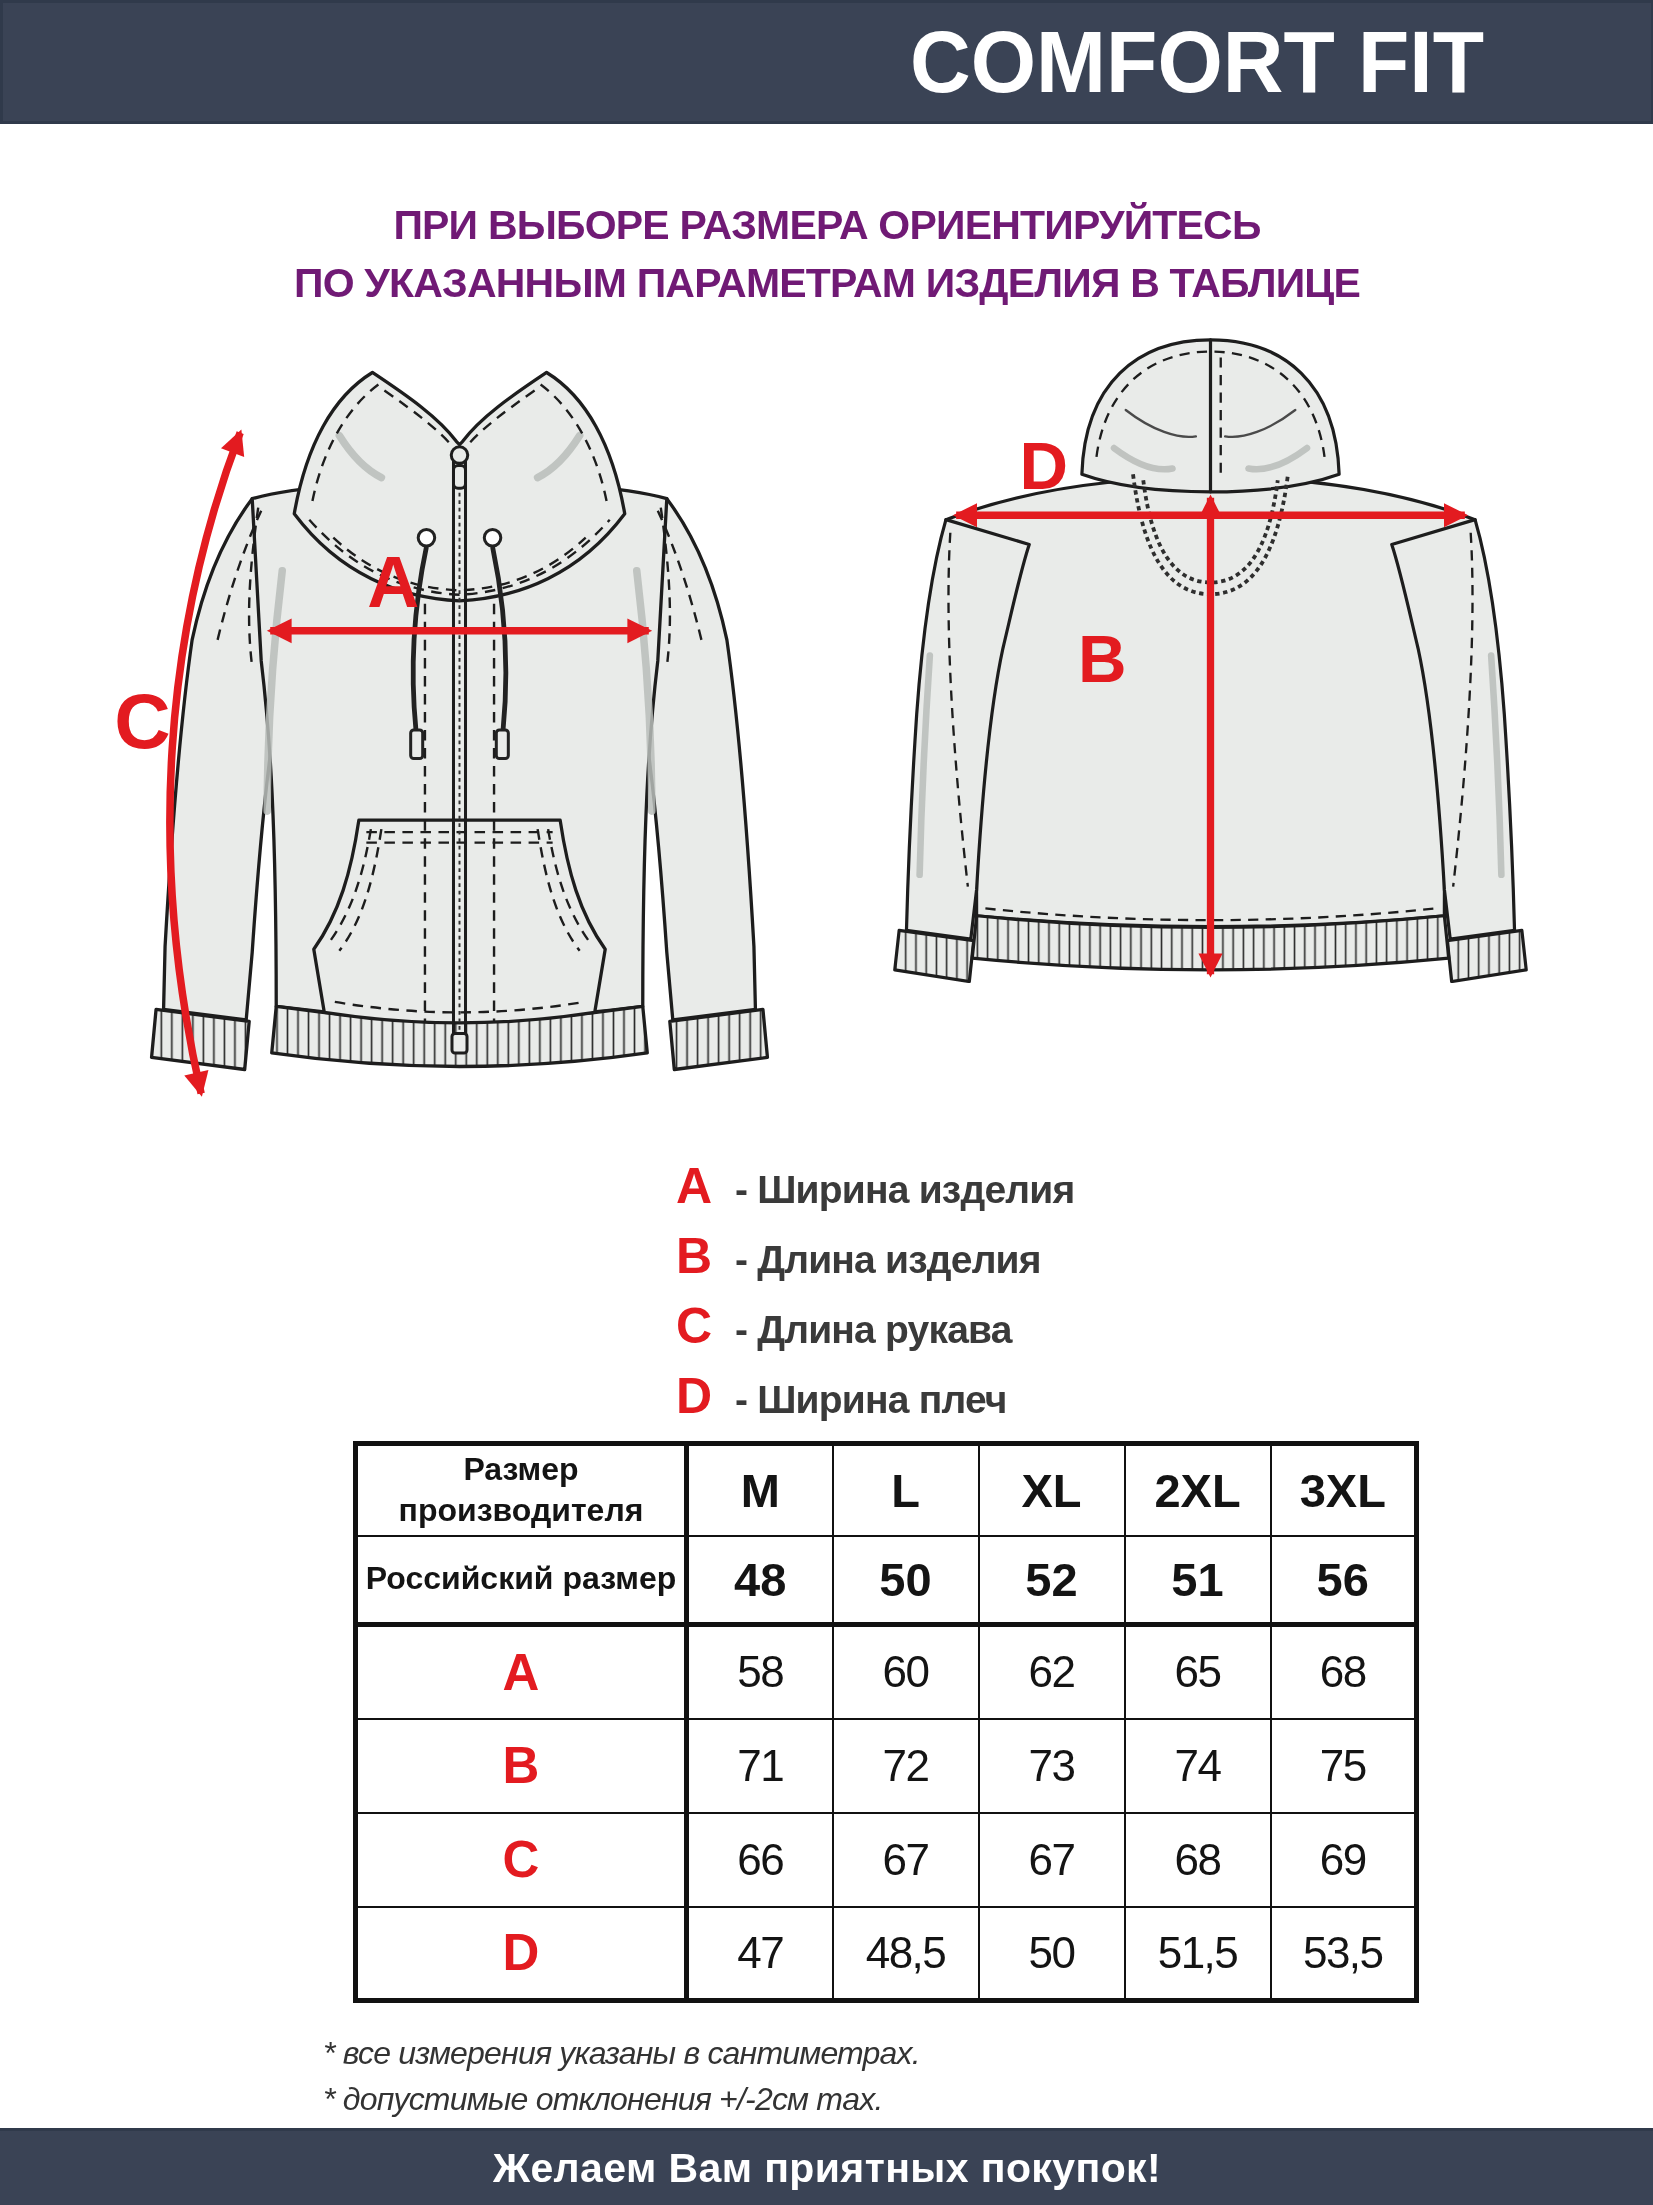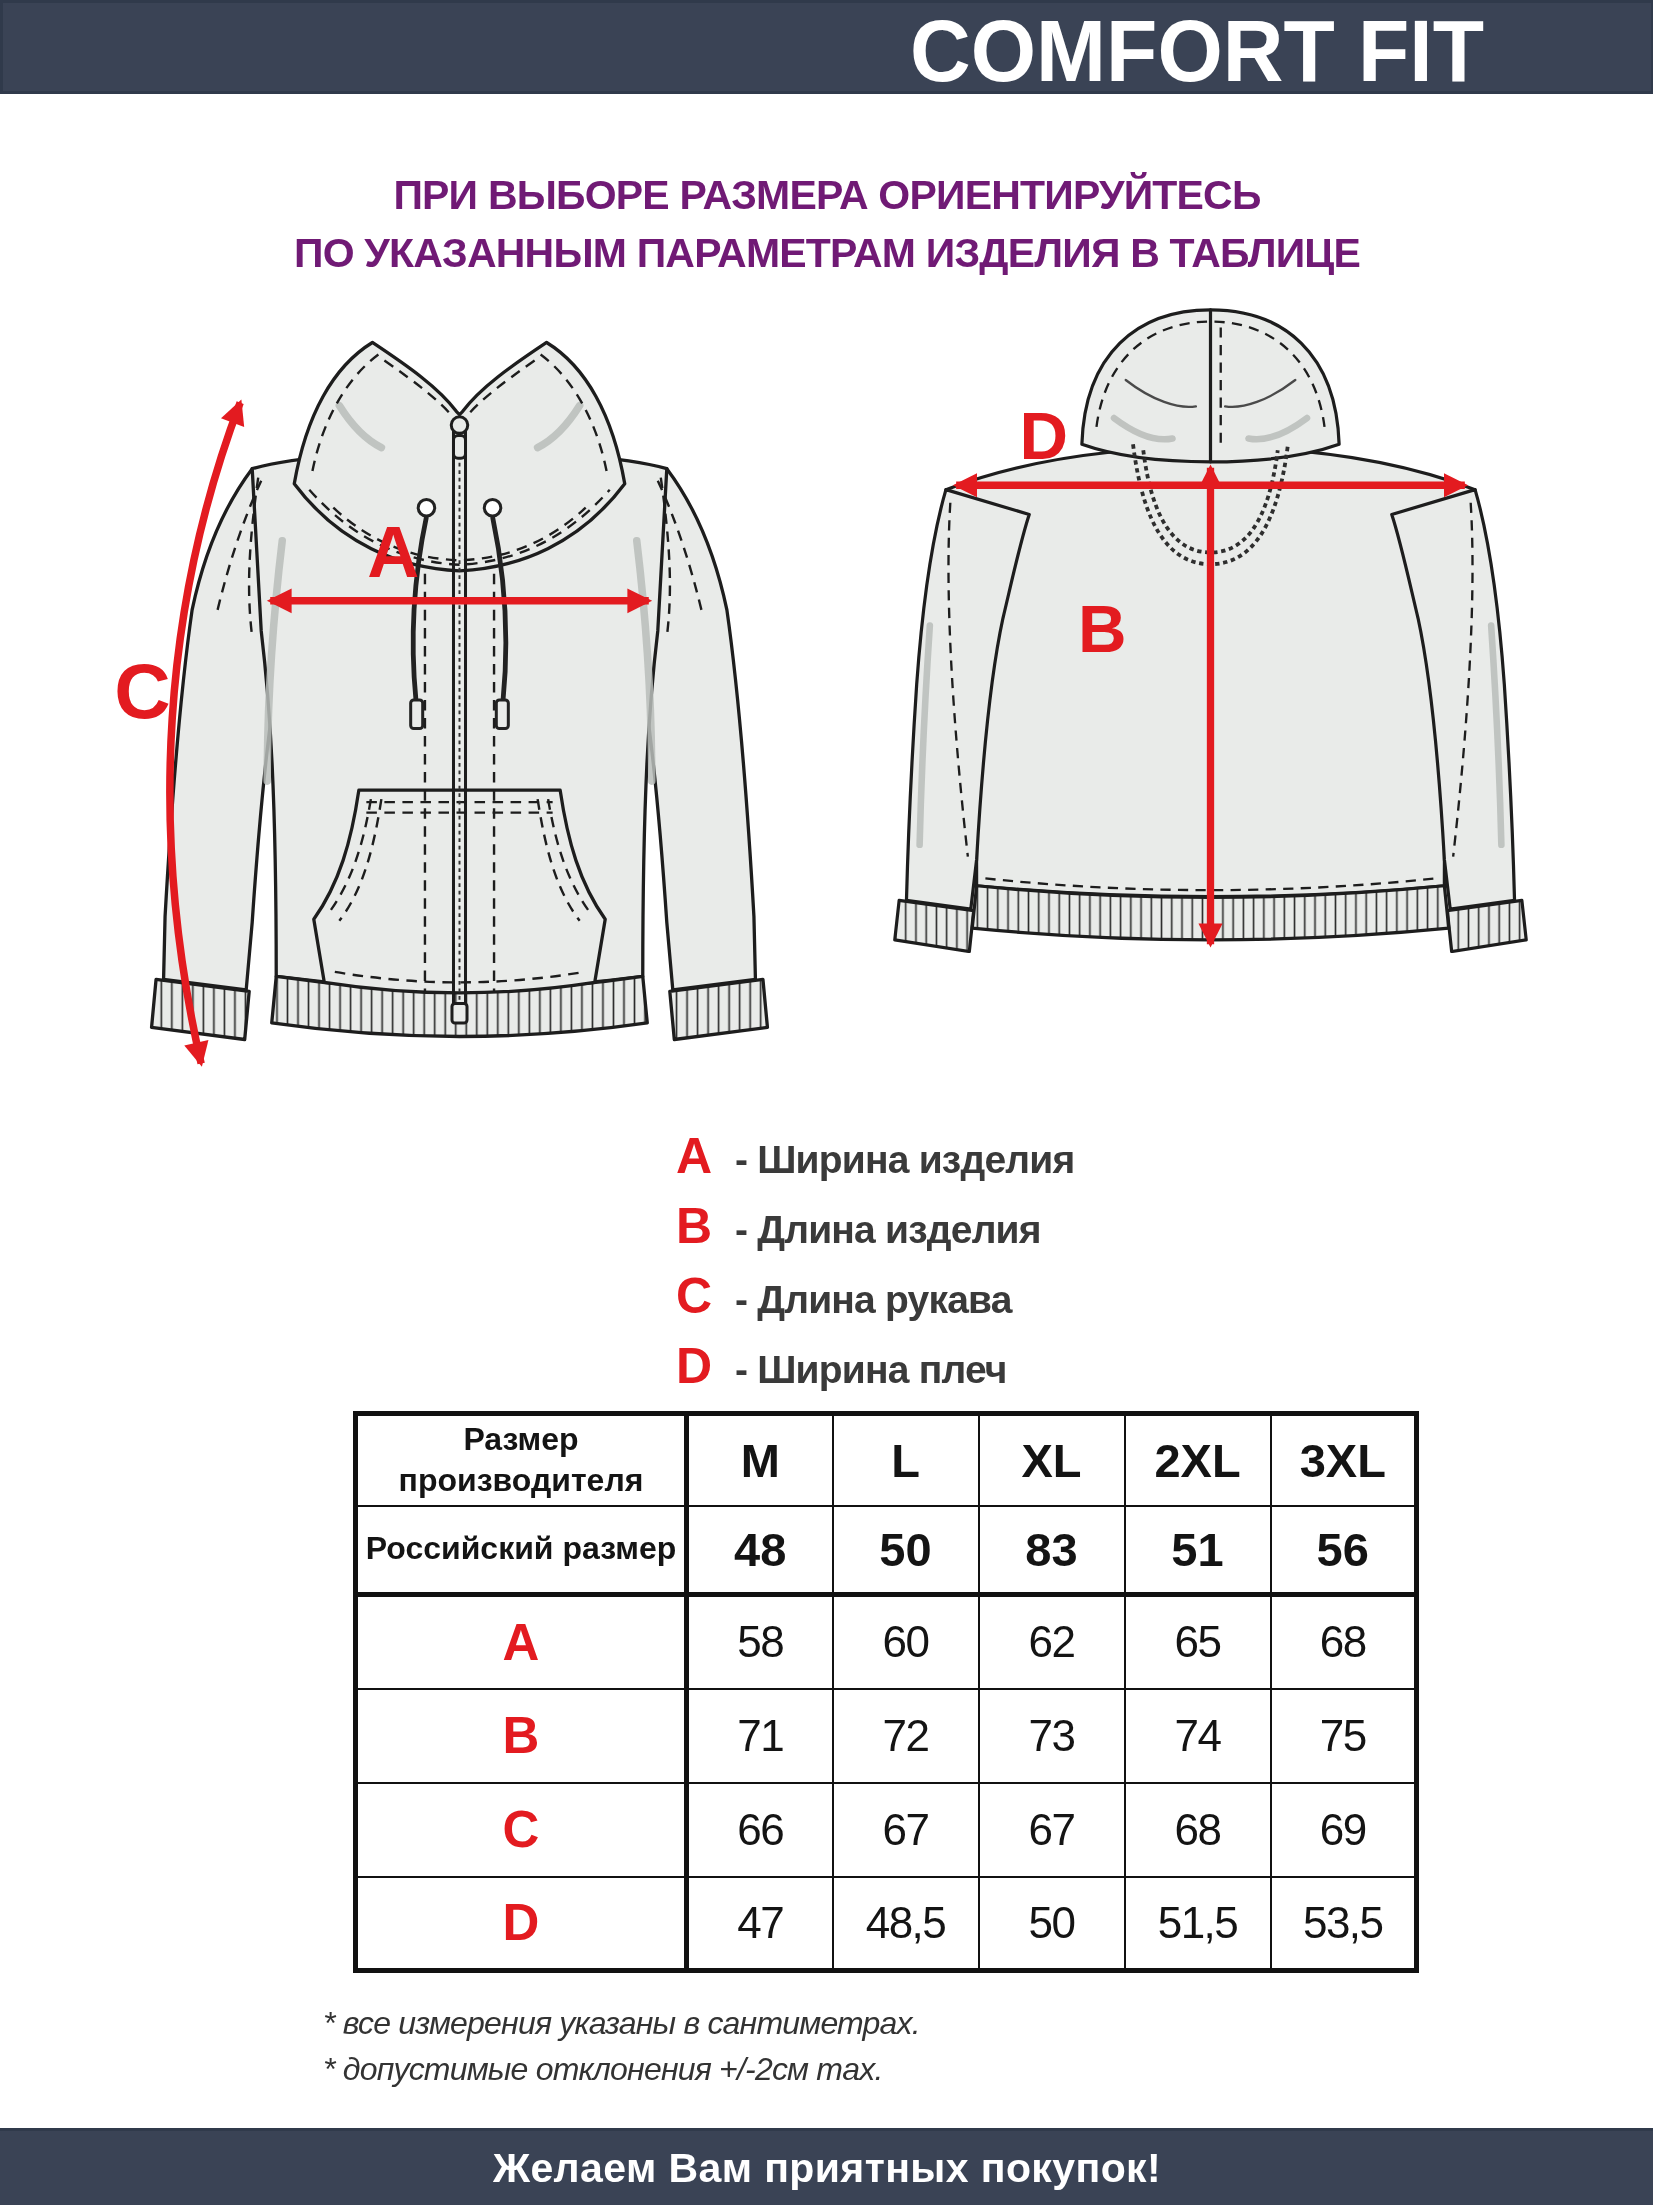--- a/index.html
+++ b/index.html
@@ -1,21 +1,21 @@
 <!DOCTYPE html>
 <html style="font-size:12px"><head>
 <meta charset="utf-8">
 <style>
   * { margin:0; padding:0; box-sizing:border-box; }
   html,body { width:1654px; height:2205px; background:#ffffff;
     font-family:"Liberation Sans", sans-serif; position:relative; overflow:hidden; }
 
   
-  .topbar { height:94px; background:#3a4355; border:3.8px solid #303a4b;
-    display:flex; justify-content:flex-end; padding-right:167px; }
+  .topbar { height:124px; background:#3a4355; border:3.8px solid #303a4b;
+    display:flex; align-items:center; justify-content:flex-end; padding-right:167px; }
   .topbar-title { color:#ffffff; font-size:84px; font-weight:bold; letter-spacing:0px;
     transform:scaleY(1.04); }
 
   
   .intro { margin-top:72px; text-align:center; color:#701a75; font-weight:bold;
     font-size:41px; line-height:58px; letter-spacing:-0.8px; }
 
   
   .figures { margin-top:33px; display:flex; justify-content:center;
     align-items:flex-start; gap:75px; }
@@ -246,21 +246,21 @@
       <td class="size-code">M</td>
       <td class="size-code">L</td>
       <td class="size-code">XL</td>
       <td class="size-code">2XL</td>
       <td class="size-code">3XL</td>
     </tr>
     <tr class="r1">
       <td class="c0 head-label">Российский размер</td>
       <td class="ru-num">48</td>
       <td class="ru-num">50</td>
-      <td class="ru-num">83</td>
+      <td class="ru-num">52</td>
       <td class="ru-num">51</td>
       <td class="ru-num">56</td>
     </tr>
     <tr class="rm">
       <td class="c0 m-letter">A</td>
       <td class="m-val">58</td>
       <td class="m-val">60</td>
       <td class="m-val">62</td>
       <td class="m-val">65</td>
       <td class="m-val">68</td>

